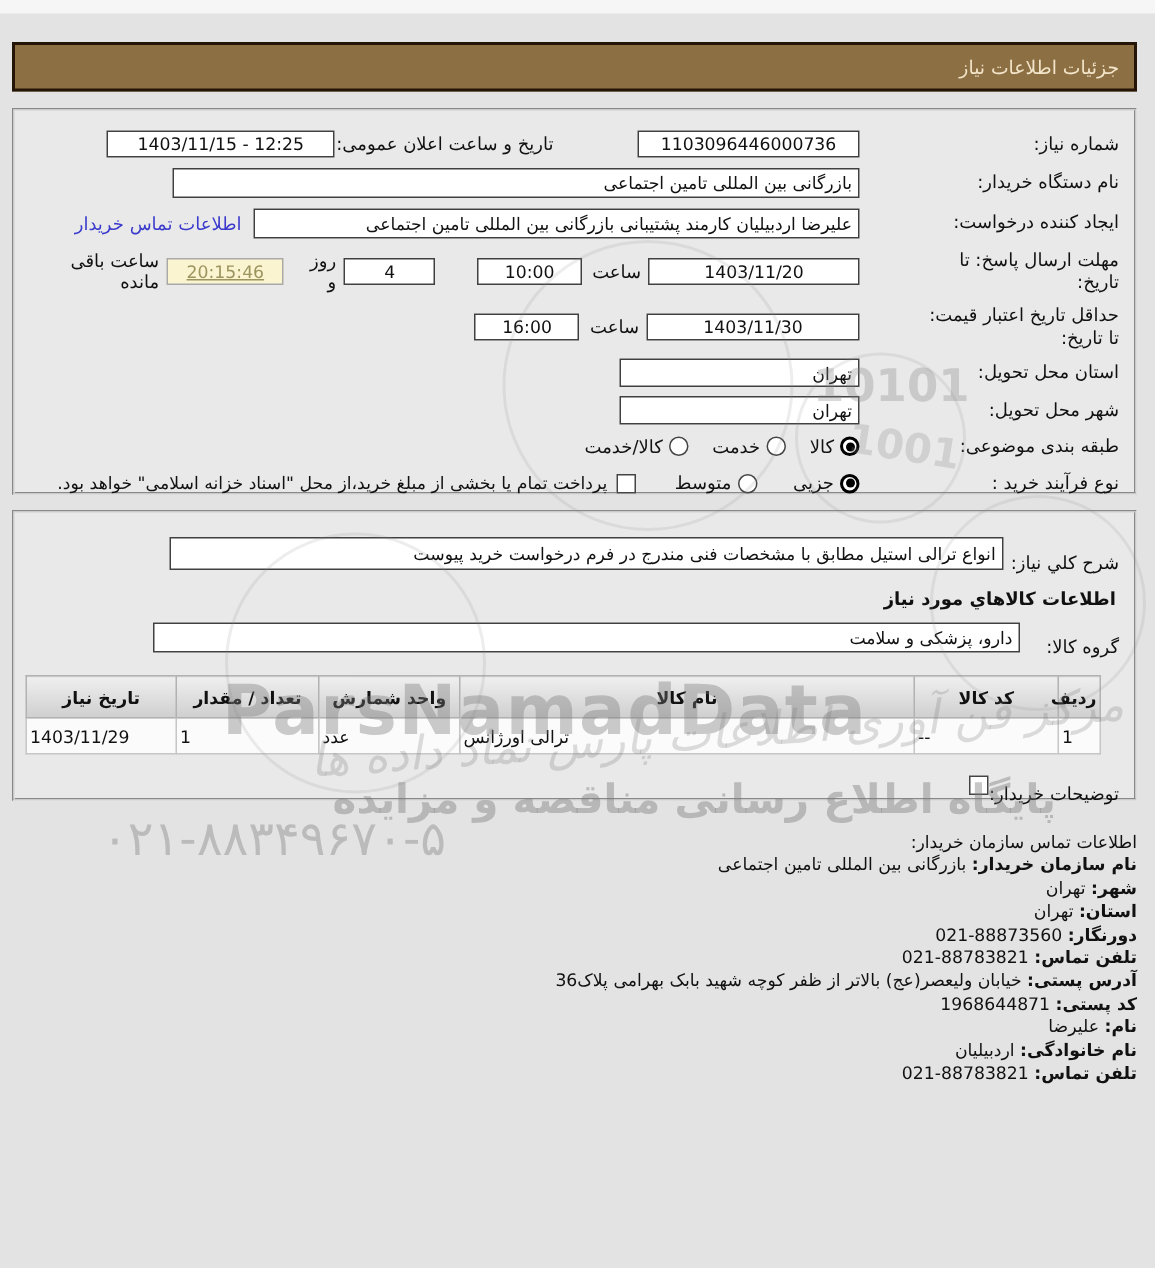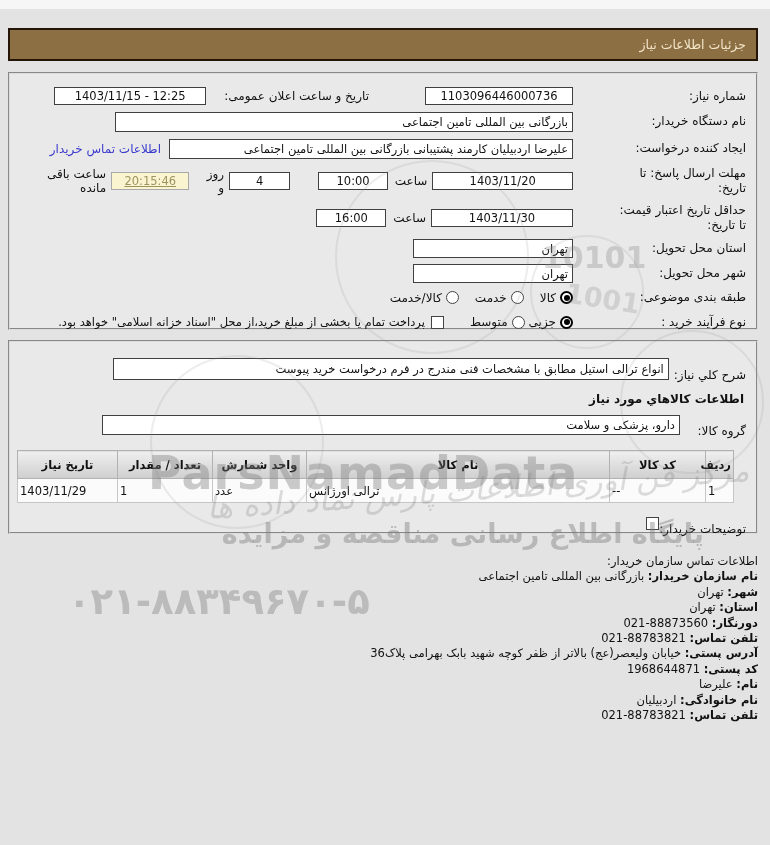--- a/index.html
+++ b/index.html
@@ -64,21 +64,21 @@
 <div class="titlebar">
   <span>جزئیات اطلاعات نیاز</span>
 </div>
 
 <div class="panel" id="panel1">
 
   <div class="row" style="height:24px">
     <div class="lbl">شماره نیاز:</div>
     <div class="ibox" style="width:148px">1103096446000736</div>
     <div class="sp" style="width:56px"></div>
-    <div style="padding-left:18px">تاریخ و ساعت اعلان عمومی:</div>
+    <div style="padding-left:1px">تاریخ و ساعت اعلان عمومی:</div>
     <div class="ibox" style="width:152px">12:25 - 1403/11/15</div>
   </div>
 
   <div class="row" style="height:27px">
     <div class="lbl">نام دستگاه خریدار:</div>
     <div class="ibox rt" style="width:458px;height:20px">بازرگانی بین المللی تامین اجتماعی</div>
   </div>
 
   <div class="row" style="height:27px">
     <div class="lbl">ایجاد کننده درخواست:</div>
@@ -134,21 +134,21 @@
       <div>خدمت</div>
     </div>
     <div class="ritem">
       <div class="rd"></div>
       <div>کالا/خدمت</div>
     </div>
   </div>
 
   <div class="row" style="height:26px">
     <div class="lbl">نوع فرآیند خرید :</div>
-    <div class="ritem" style="margin-left:4px">
+    <div class="ritem" style="margin-left:24px">
       <div class="rd sel"></div>
       <div>جزیی</div>
     </div>
     <div class="ritem" style="margin-left:26px">
       <div class="rd"></div>
       <div>متوسط</div>
     </div>
     <div class="cb"></div>
     <div style="font-size:11.5px">پرداخت تمام یا بخشی از مبلغ خرید،از محل "اسناد خزانه اسلامی" خواهد بود.</div>
   </div>
@@ -219,13 +219,13 @@
 
 <div class="wm-circle" style="left:335px;top:160px;width:190px;height:190px"></div>
 <div class="wm-circle" style="left:530px;top:235px;width:110px;height:110px"></div>
 <div class="wm-circle" style="left:150px;top:355px;width:170px;height:170px"></div>
 <div class="wm-circle" style="left:620px;top:330px;width:140px;height:140px"></div>
 <div class="wm" style="left:542px;top:240px;font-size:30px;font-weight:bold;color:rgba(130,130,130,0.30)">10101</div>
 <div class="wm" style="left:565px;top:283px;font-size:27px;font-weight:bold;color:rgba(130,130,130,0.24);transform:rotate(9deg)">1001</div>
 <div class="wm" style="left:148px;top:446px;font-size:46px;font-weight:bold;color:rgba(120,120,120,0.38);letter-spacing:1px">ParsNamadData</div>
 <div class="wm" style="left:60px;top:476px;width:690px;font-size:31px;font-style:italic;color:rgba(125,125,125,0.26);direction:rtl;transform:rotate(-4deg)">مرکز فن آوری اطلاعات پارس نماد داده ها</div>
 <div class="wm" style="right:66px;top:518px;font-size:27px;font-weight:bold;color:rgba(122,122,122,0.42);direction:rtl">پایگاه اطلاع رسانی مناقصه و مزایده</div>
-<div class="wm" style="left:68px;top:580px;font-size:37px;font-weight:bold;color:rgba(128,128,128,0.40);letter-spacing:6px;direction:ltr">۰۲۱-۸۸۳۴۹۶۷۰-۵</div>
+<div class="wm" style="left:68px;top:540px;font-size:32px;font-weight:normal;color:rgba(128,128,128,0.40);letter-spacing:6px;direction:ltr">۰۲۱-۸۸۳۴۹۶۷۰-۵</div>
 
 </body></html>

